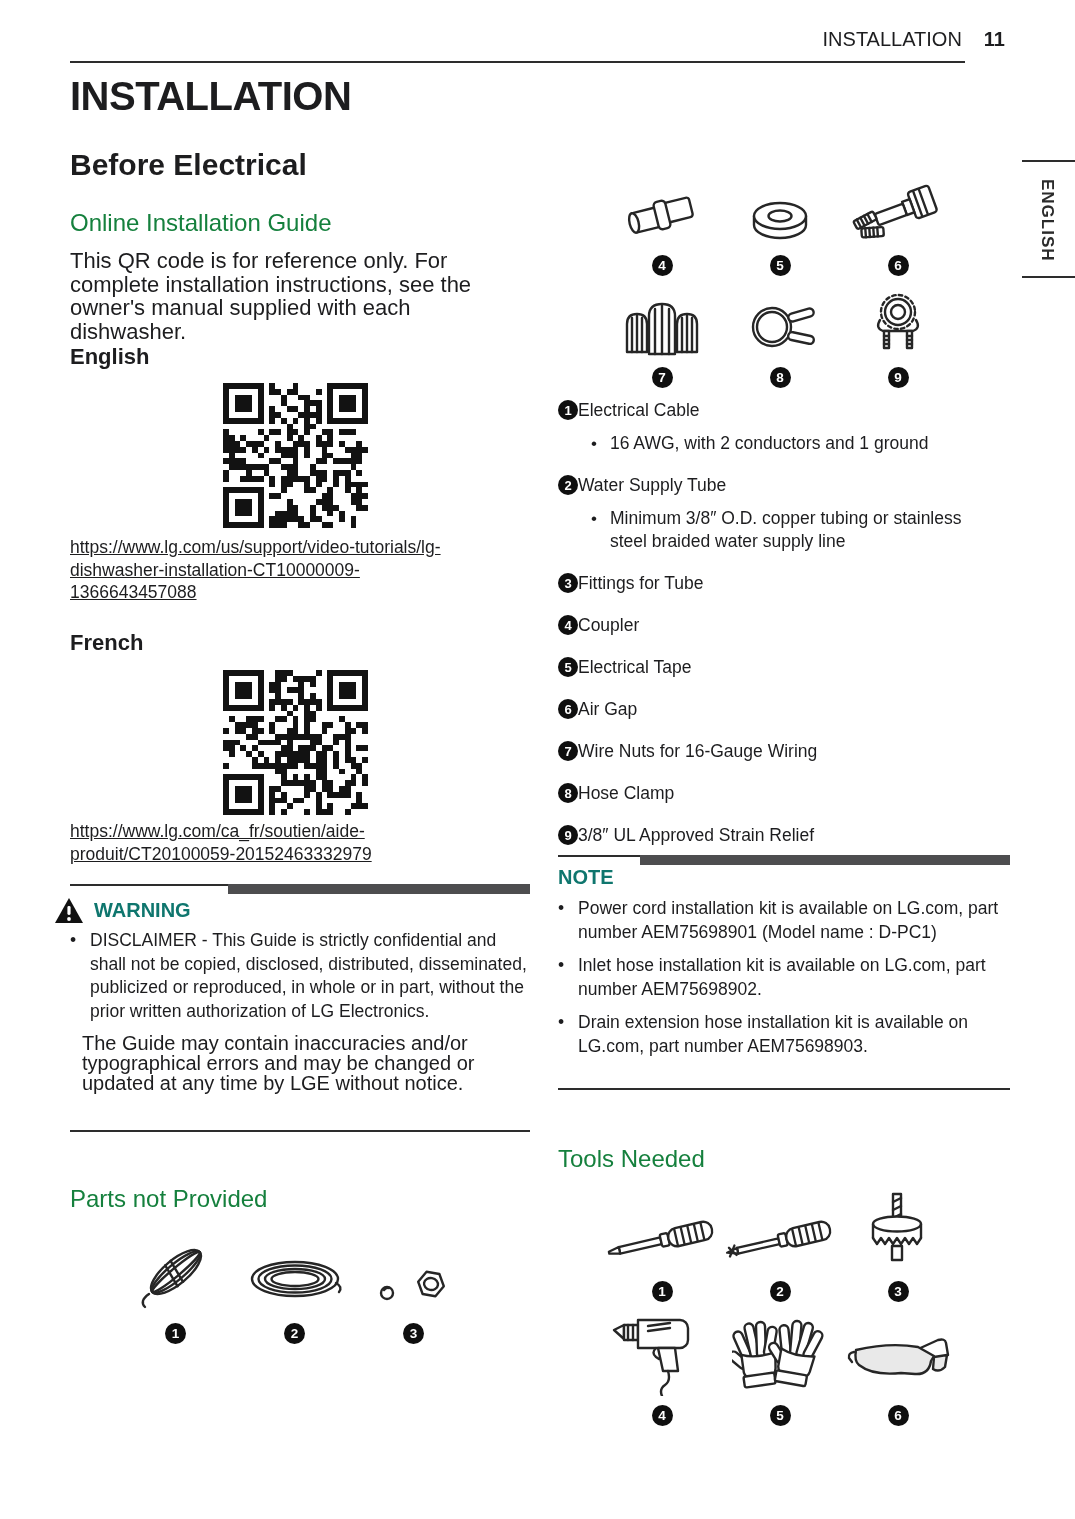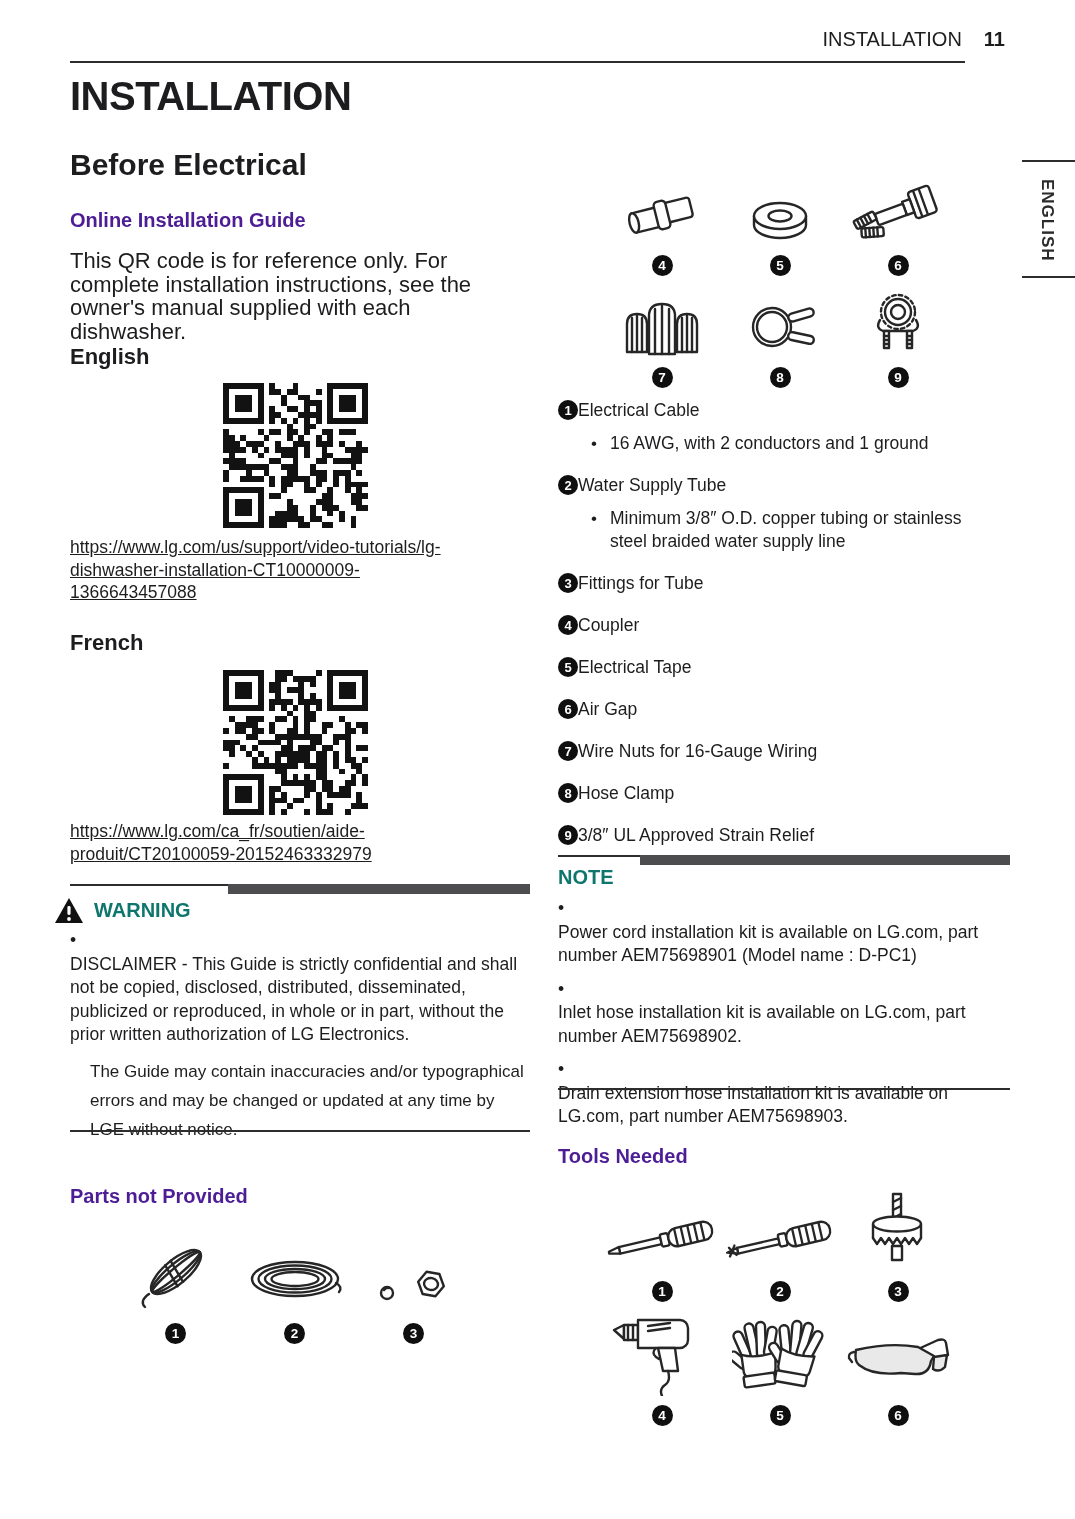--- a/index.html
+++ b/index.html
@@ -14,39 +14,39 @@
 
   
   .tab-line{position:absolute;left:1022px;width:53px;height:2px;background:#2d2d2d;}
   .tab-text{position:absolute;left:1033px;top:172px;height:96px;width:28px;
             writing-mode:vertical-rl;font-weight:bold;font-size:17px;letter-spacing:1px;
             display:flex;align-items:center;justify-content:center;color:#2b2b2b;}
 
   
   .h1{position:absolute;left:70px;top:74px;font-size:40px;font-weight:bold;letter-spacing:-.5px;}
   .h2{position:absolute;left:70px;top:148px;font-size:30px;font-weight:bold;}
-  .h3{position:absolute;font-size:20px;font-weight:bold;color:#4c1d95;}
+  .h3{position:absolute;font-size:24px;font-weight:normal;color:#15803d;}
   .h4{position:absolute;left:70px;font-size:22px;font-weight:bold;}
 
   .body-text{position:absolute;left:70px;width:462px;font-size:22px;line-height:23.5px;}
 
   .qr{position:absolute;left:223px;width:145px;height:145px;}
 
   .url{position:absolute;left:70px;width:412px;font-size:17.5px;line-height:22.5px;
        color:#1d1d1f;text-decoration:underline;overflow-wrap:break-word;word-break:normal;cursor:pointer;}
 
   
   .thin-bar{position:absolute;height:2px;background:#2d2d2d;}
   .thick-bar{position:absolute;height:10px;background:#4d4d4f;}
   .close-rule{position:absolute;height:2px;background:#2d2d2d;}
 
   .box-title{position:absolute;display:flex;align-items:center;gap:10px;
              font-size:20px;font-weight:bold;color:#0f766e;}
 
-  .brow{display:flex;margin-bottom:10px;flex-direction:column;}
+  .brow{display:flex;margin-bottom:10px;}
   .brow .dot{flex:none;width:20px;font-size:17.5px;line-height:23.5px;}
   .brow .dot::before{content:"\2022";}
   .brow .btxt{font-size:17.5px;line-height:23.5px;}
 
   
   .plist{position:absolute;left:558px;top:398px;width:452px;}
   .prow{display:flex;align-items:flex-start;margin-bottom:18px;}
   .pbadge{flex:none;width:20px;height:20px;border-radius:50%;background:#0f0f0f;color:#fff;
           font-size:13px;font-weight:bold;display:flex;align-items:center;justify-content:center;margin-top:2px;}
   .plabel{font-size:17.5px;line-height:24px;}
@@ -728,21 +728,21 @@
           <circle cx="15" cy="22" r="1.9" fill="#fff"></circle>
         </svg>
     </span>
     <span>WARNING</span>
   </div>
   <div style="position:absolute;left:70px;top:929px;width:462px;">
     <div class="brow">
       <span class="dot"></span>
       <span class="btxt">DISCLAIMER - This Guide is strictly confidential and shall not be copied, disclosed, distributed, disseminated, publicized or reproduced, in whole or in part, without the prior written authorization of LG Electronics.</span>
     </div>
-    <div class="btxt" style="margin-left:20px;font-size:17px;line-height:29px;">The Guide may contain inaccuracies and/or typographical errors and may be changed or updated at any time by LGE without notice.</div>
+    <div class="btxt" style="margin-left:12px;font-size:20px;line-height:20px;">The Guide may contain inaccuracies and/or typographical errors and may be changed or updated at any time by LGE without notice.</div>
   </div>
   <div class="close-rule" style="left:70px;top:1130px;width:460px;"></div>
 
   <div class="h3" style="left:70px;top:1185px;">Parts not Provided</div>
   <div class="fig" style="left:116px;top:1228px;grid-template-columns:repeat(3,119px);grid-template-rows:86px 34px;">
     <div class="icell">
       <svg width="96" height="82" viewBox="0 0 96 82">
           <g class="ic" transform="rotate(-40 48 40)">
         <ellipse cx="48" cy="40" rx="31" ry="12"></ellipse>
             <ellipse cx="48" cy="40" rx="31" ry="8" fill="none"></ellipse>

